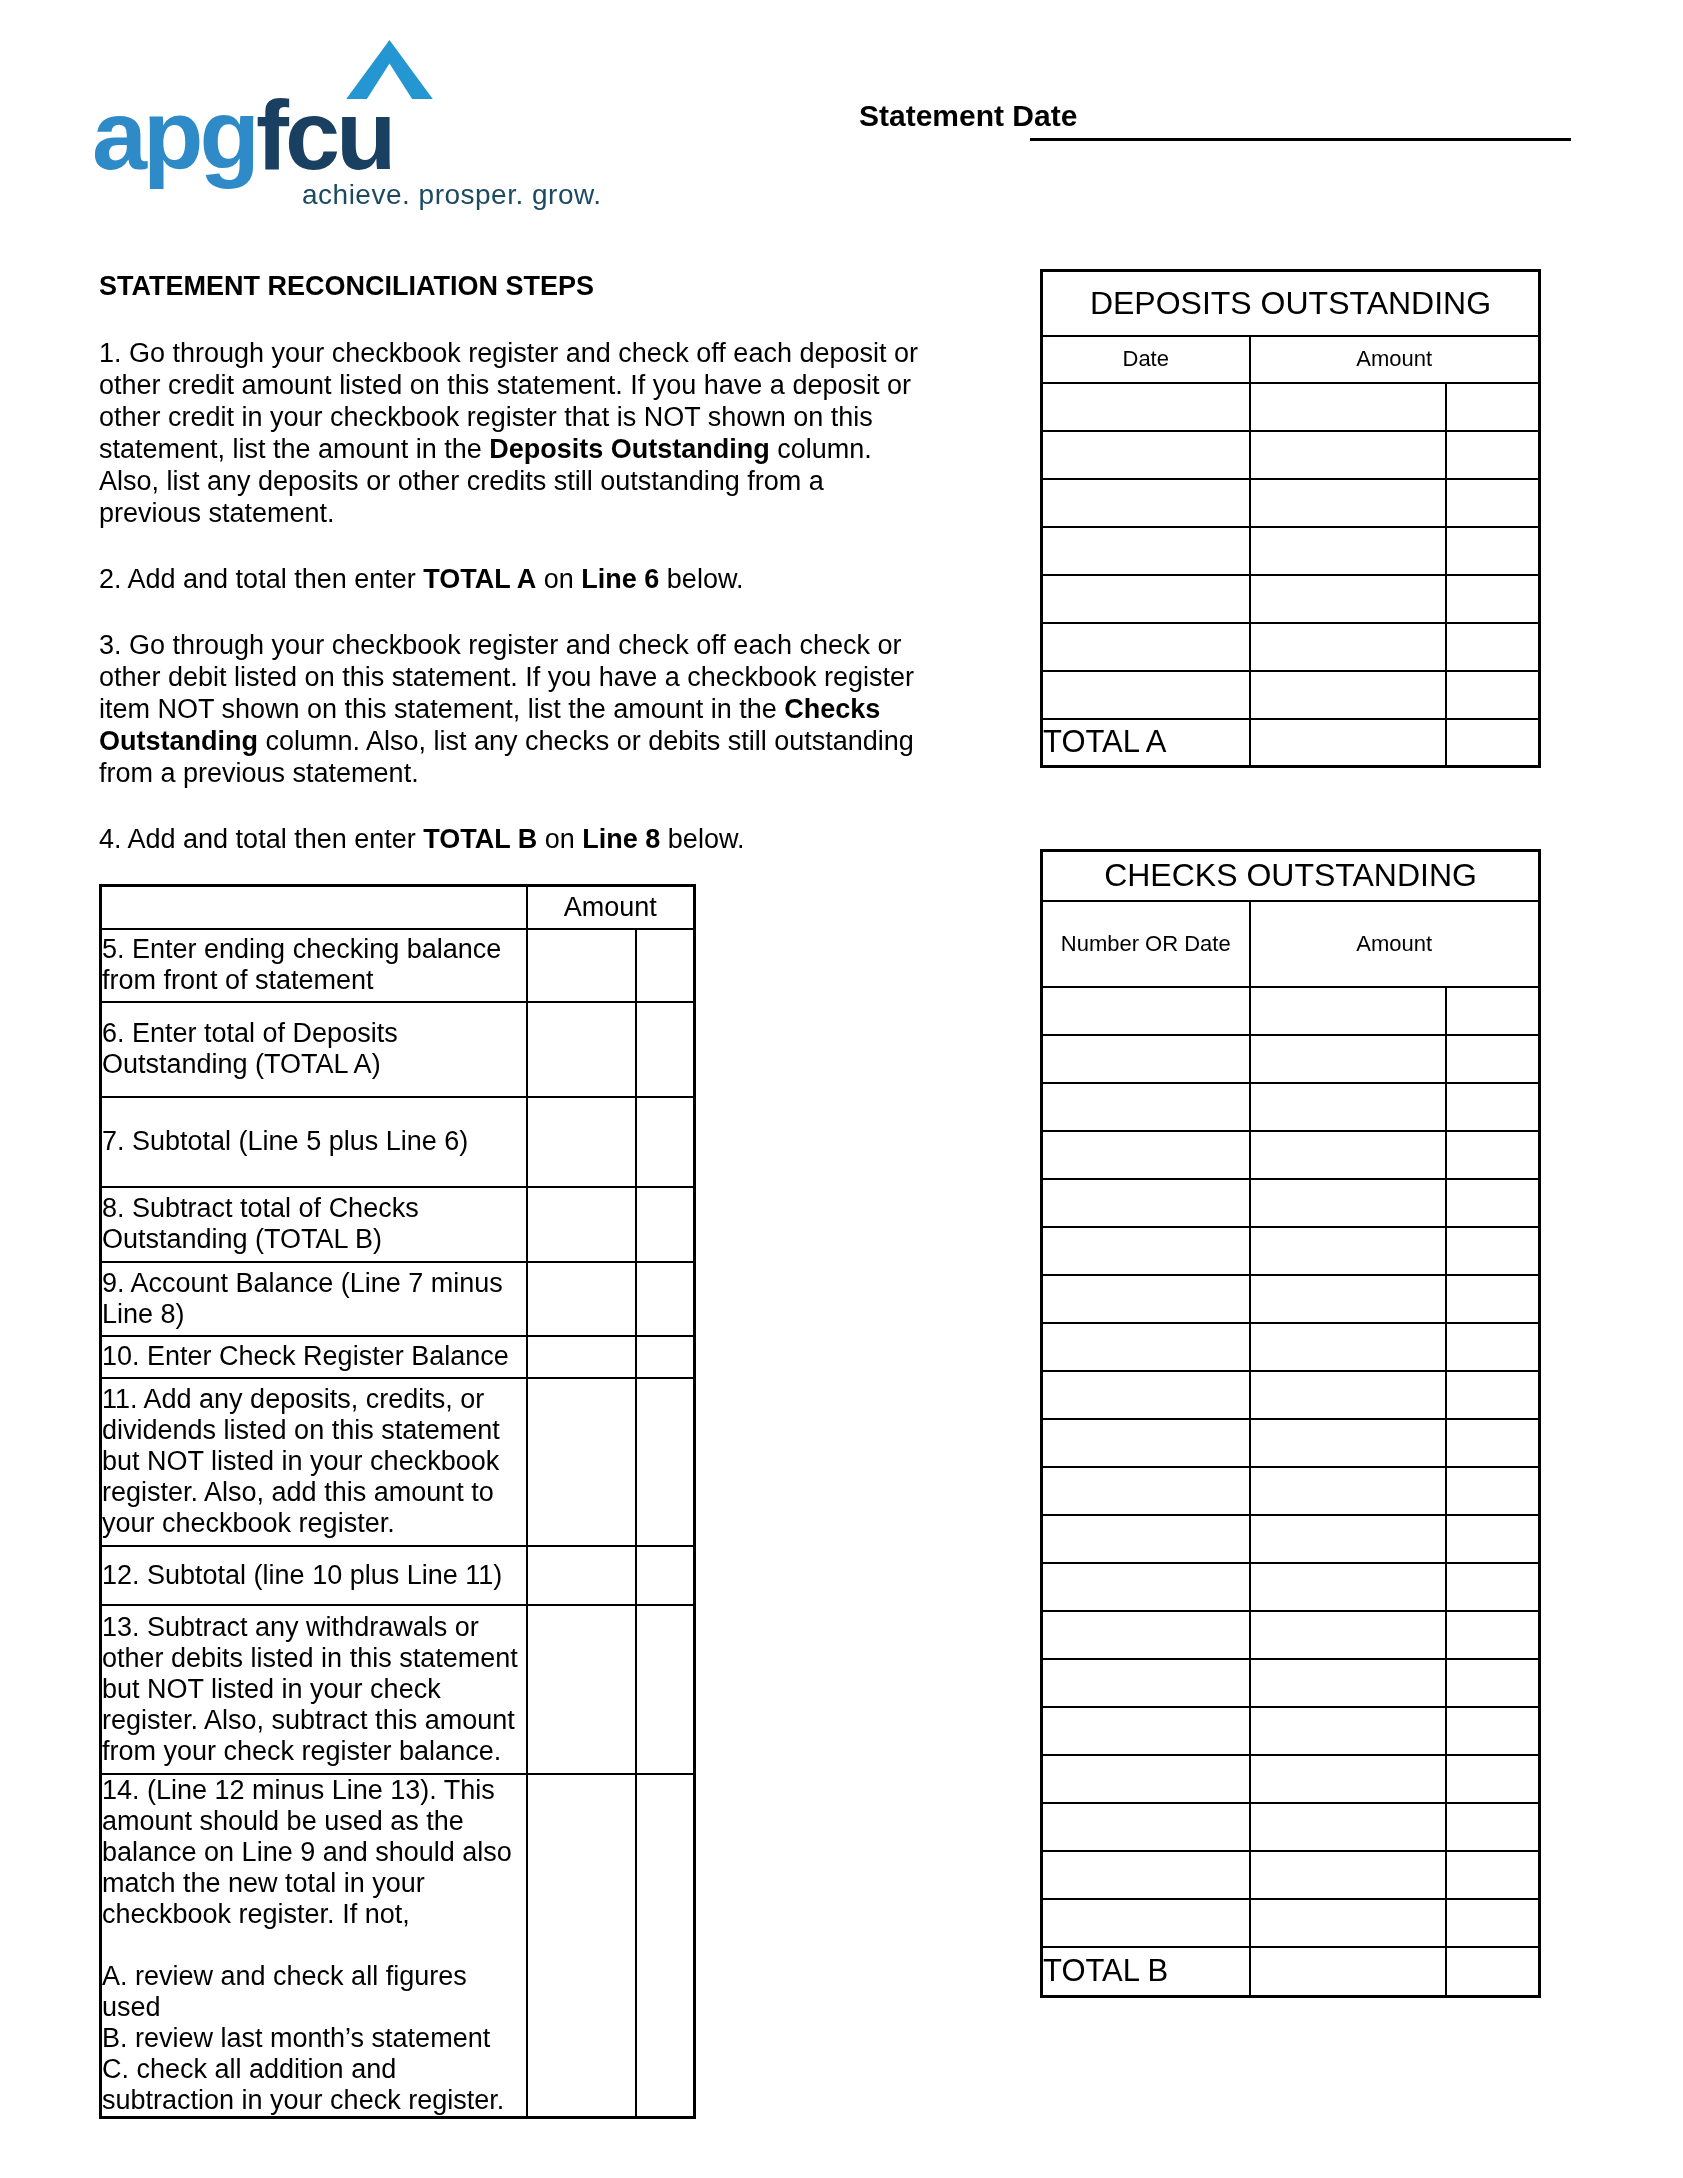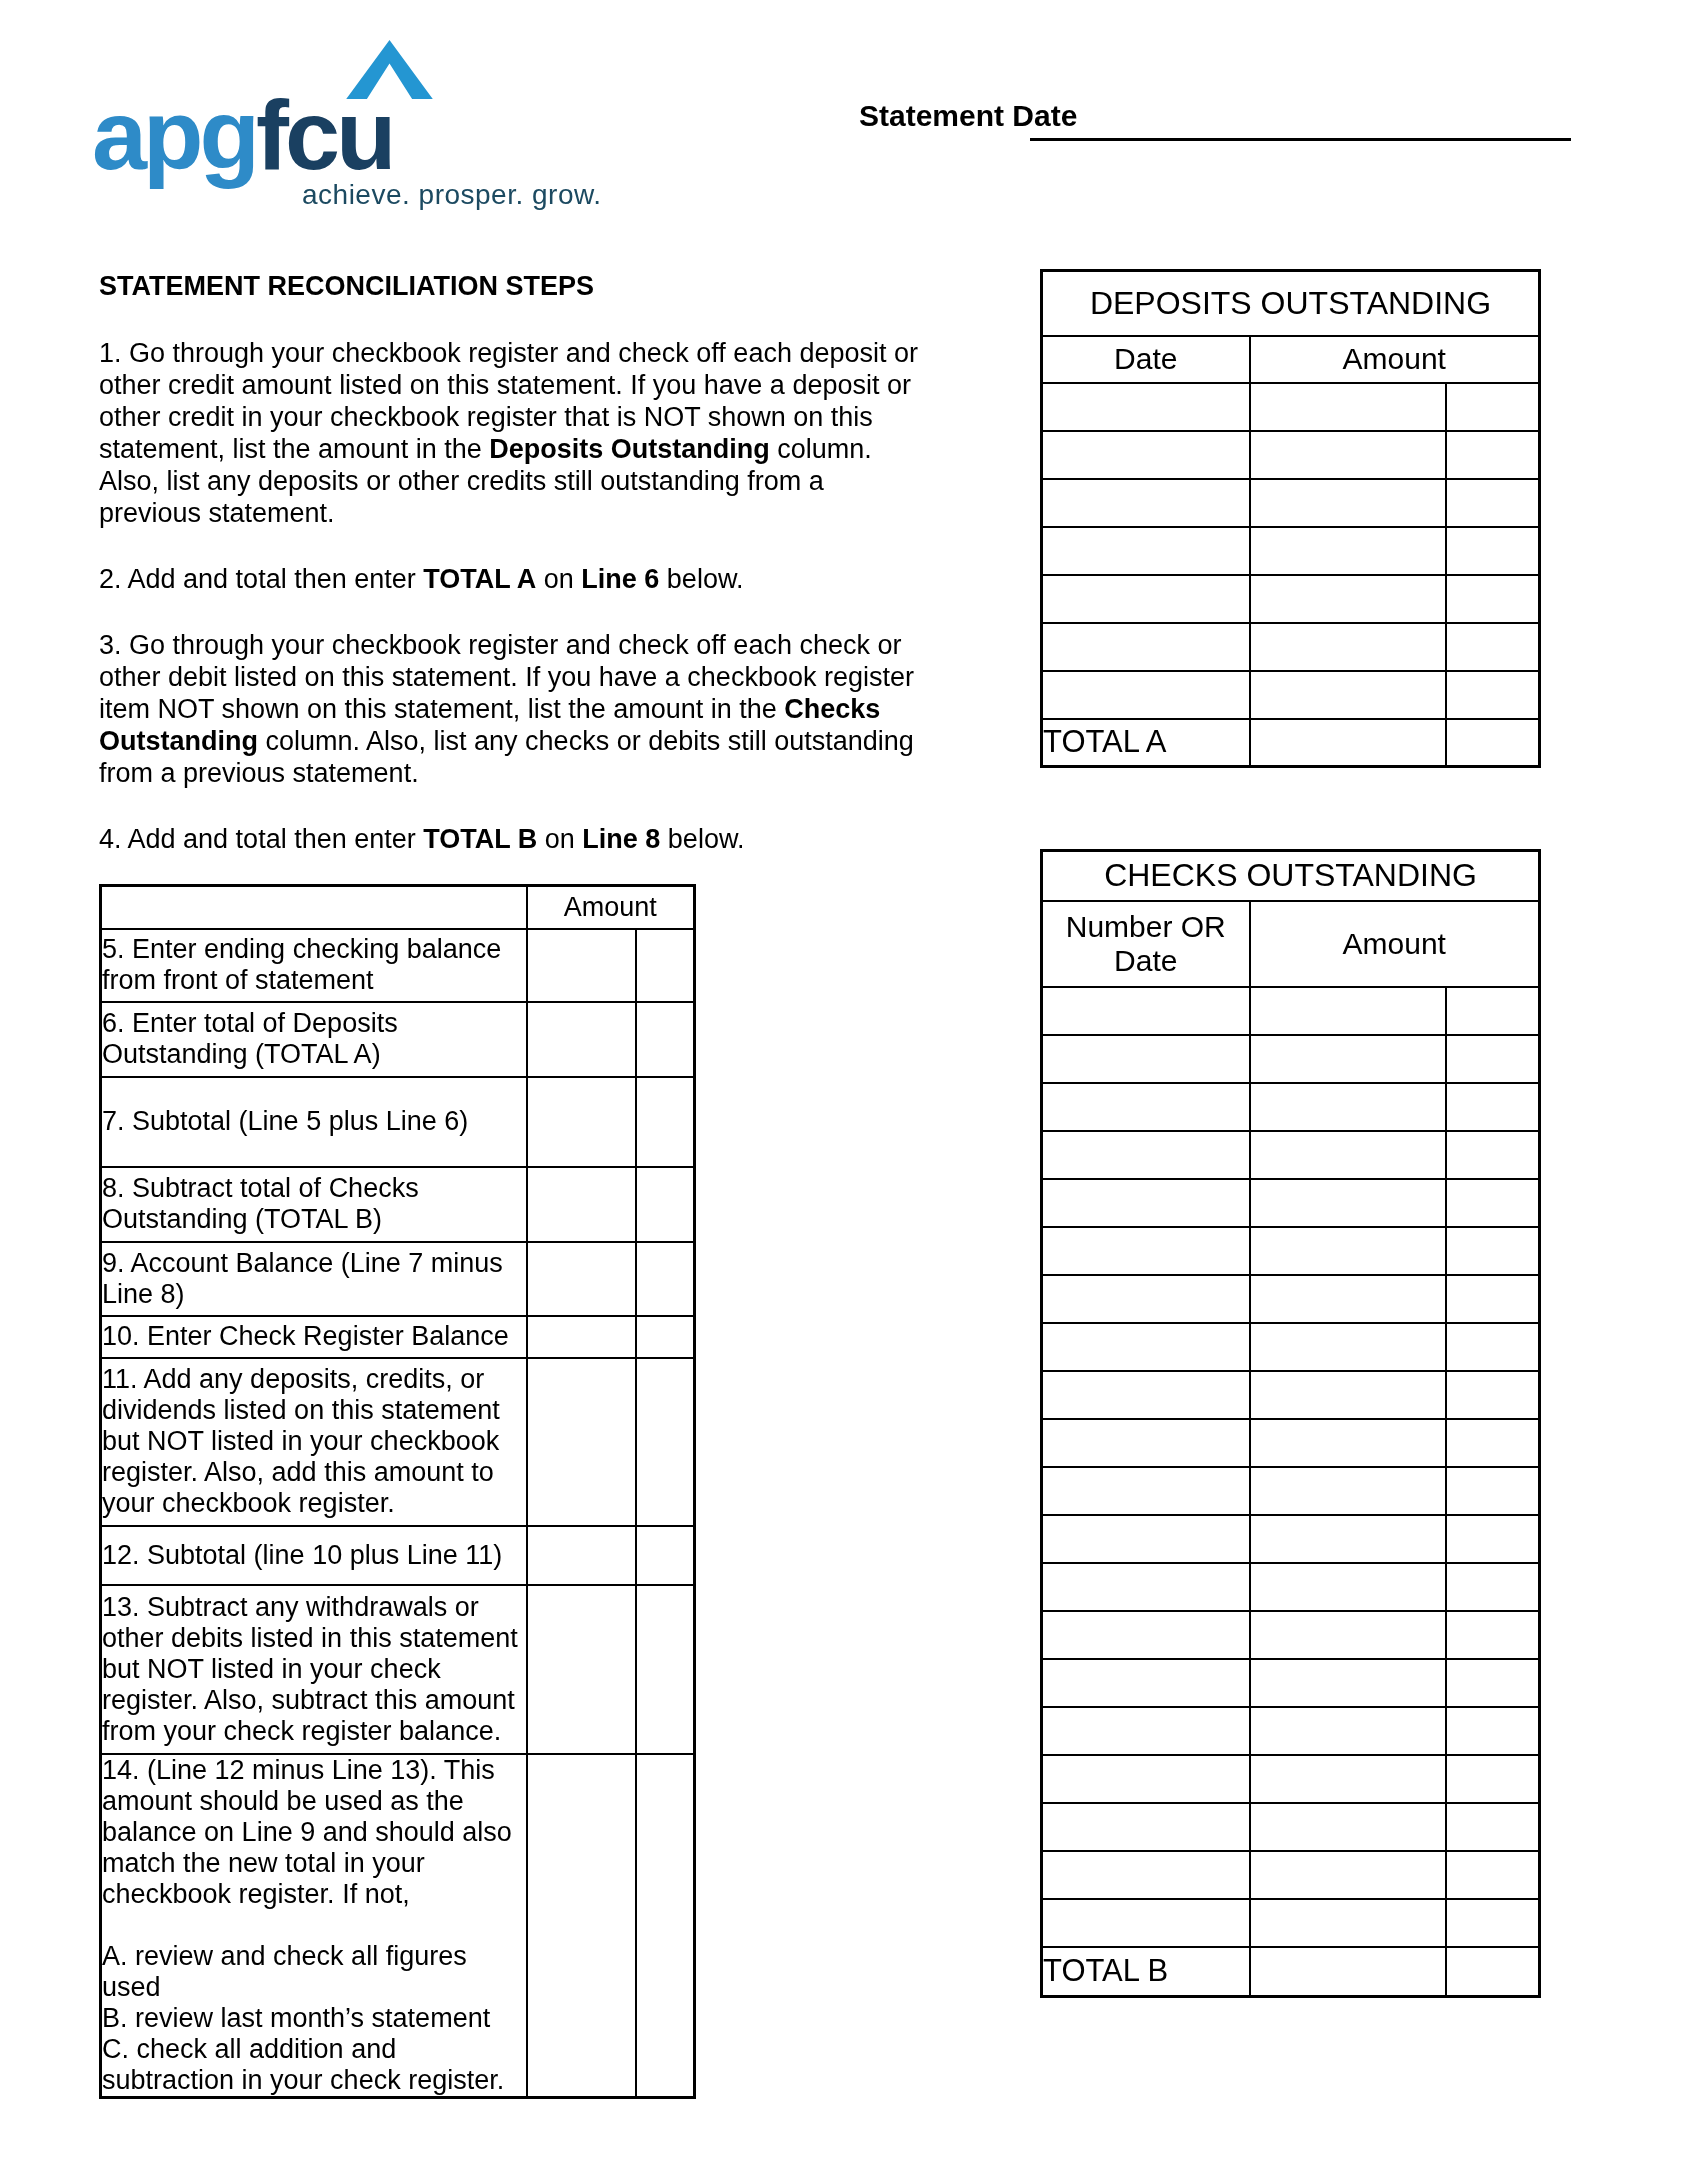--- a/index.html
+++ b/index.html
@@ -32,21 +32,21 @@
   
   .worksheet{left:99px;top:884px;width:594px;}
   .worksheet td{font-size:27px;line-height:31px;vertical-align:middle;}
   .ws-label{padding:2px 4px 2px 6px;white-space:pre-line;}
   .worksheet .hdr{font-size:27px;text-align:center;}
 
   
   .deposits{left:1040px;top:269px;width:498px;}
   .checks{left:1040px;top:849px;width:498px;}
   .tbl-title{font-size:32px;font-weight:bold;text-align:center;}
-  .col-hdr{font-size:30px;text-align:center;line-height:34px;vertical-align:middle;padding:4px 10px;}
+  .col-hdr{font-size:22px;text-align:center;line-height:34px;vertical-align:middle;padding:4px 10px;}
   .total-lbl{font-size:31px;font-weight:bold;text-align:left;padding-left:8px;vertical-align:middle;}
 </style>
 </head>
 <body>
 
 <div class="abs logo-text">
   <span style="color: rgb(46, 139, 200);">apg</span><span style="color: rgb(26, 64, 97);">fcu</span>
 </div>
 <svg class="abs logo-chevron" viewBox="0 0 88 60" xmlns="http://www.w3.org/2000/svg">
   <polygon points="0,60 44,0 88,60 67,60 44,24 21,60" fill="#2496d2"></polygon>
@@ -77,21 +77,21 @@
       <td></td>
       <td colspan="2" class="hdr">Amount</td>
     </tr>
   </tbody>
   <tbody>
       <tr style="height: 73px;">
         <td class="ws-label">5. Enter ending checking balance from front of statement</td>
         <td></td>
         <td></td>
       </tr>
-      <tr style="height: 75px;">
+      <tr style="height: 95px;">
         <td class="ws-label">6. Enter total of Deposits Outstanding (TOTAL A)</td>
         <td></td>
         <td></td>
       </tr>
       <tr style="height: 90px;">
         <td class="ws-label">7. Subtotal (Line 5 plus Line 6)</td>
         <td></td>
         <td></td>
       </tr>
       <tr style="height: 75px;">

